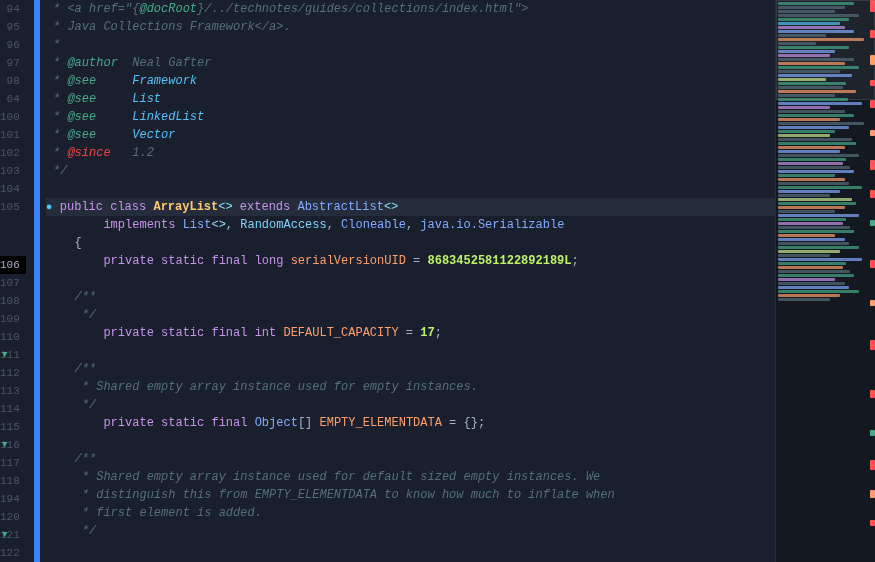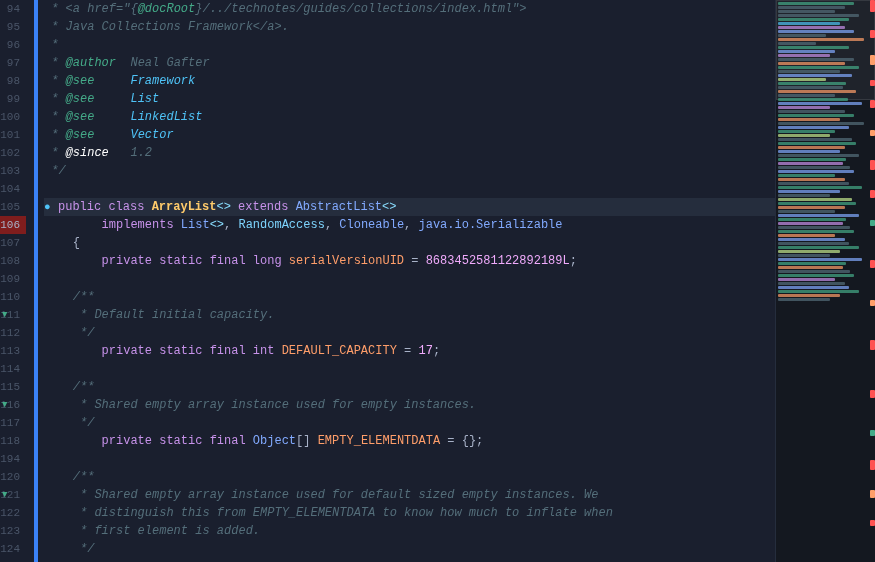--- a/index.html
+++ b/index.html
@@ -28,56 +28,57 @@
       height: 100%;
     }
     .line-numbers {
       min-width: 38px;
       background: #1a1f2e;
       color: #4a5568;
       text-align: right;
       padding-right: 8px;
       padding-top: 0;
       user-select: none;
-      border-right: 4px solid #3b82f6;
+      border-right: 6px solid #3b82f6;
     }
     .line-number {
       line-height: 18px;
       font-size: 11px;
       color: #4a5568;
       display: flex;
       align-items: center;
       justify-content: flex-end;
       padding-right: 6px;
       position: relative;
     }
     .line-number.active {
       color: #a8b2c8;
-      background: #7f1d1d;
+      background: #000000;
+      margin-top: 40px;
     }
     .code-lines {
       flex: 1;
       overflow: hidden;
       padding-left: 6px;
       background: #1a1f2e;
     }
     .code-line {
       line-height: 18px;
       white-space: pre;
       display: flex;
       align-items: center;
     }
     .code-line.active-line {
       background: #252d3d;
     }
     
     .kw { color: #c792ea; } 
     .comment { color: #546e7a; font-style: italic; }
     .javadoc-tag { color: #4a8; font-style: italic; }
-    .number { color: #f0abfc; }
+    .number { color: #bef264; font-weight: bold; }
     .punct { color: #89ddff; }
     .field { color: #ff9e6a; }
     .plain { color: #a8b2c8; }
     .gutter-icon {
       display: inline-block;
       width: 14px;
       height: 18px;
       color: #4a8;
       font-size: 10px;
       cursor: pointer;
@@ -114,21 +115,21 @@
 
 <div class="editor-container">
   <div class="main-editor">
     <div class="code-area">
       <div class="line-numbers">
         <div class="line-number">94</div>
         <div class="line-number">95</div>
         <div class="line-number">96</div>
         <div class="line-number">97</div>
         <div class="line-number">98</div>
-        <div class="line-number">99</div>
+        <div class="line-number">64</div>
         <div class="line-number">100</div>
         <div class="line-number">101</div>
         <div class="line-number">102</div>
         <div class="line-number">103</div>
         <div class="line-number">104</div>
         <div class="line-number">105</div>
         <div class="line-number active">106</div>
         <div class="line-number">107</div>
         <div class="line-number">108</div>
         <div class="line-number">109</div>
@@ -179,21 +180,21 @@
 
         <div class="code-line">
           <span class="comment"> * <span style="color:#4a8;">@see</span>     <span style="color:#4fc3f7;font-style:italic;">LinkedList</span></span>
         </div>
 
         <div class="code-line">
           <span class="comment"> * <span style="color:#4a8;">@see</span>     <span style="color:#4fc3f7;font-style:italic;">Vector</span></span>
         </div>
 
         <div class="code-line">
-          <span class="comment"> * <span style="color:#ffffff;">@since</span>   1.2</span>
+          <span class="comment"> * <span style="color:#ef4444;">@since</span>   1.2</span>
         </div>
 
         <div class="code-line">
           <span class="comment"> */</span>
         </div>
 
         <div class="code-line">&nbsp;</div>
 
         <div class="code-line active-line">
           <span class="gutter-icon" style="color:#4fc3f7;font-size:11px;">●</span>
@@ -211,23 +212,20 @@
         <div class="code-line">
           <span class="plain">        </span><span class="kw">private static final long </span><span class="field">serialVersionUID</span><span class="plain"> = </span><span class="number">8683452581122892189L</span><span class="plain">;</span>
         </div>
 
         <div class="code-line">&nbsp;</div>
 
         <div class="code-line">
           <span class="comment">    /**</span>
         </div>
 
-        <div class="code-line">
-          <span class="comment">     * Default initial capacity.</span>
-        </div>
 
         <div class="code-line">
           <span class="comment">     */</span>
         </div>
 
         <div class="code-line">
           <span class="plain">        </span><span class="kw">private static final int </span><span class="field">DEFAULT_CAPACITY</span><span class="plain"> = </span><span class="number">17</span><span class="plain">;</span>
         </div>
 
         <div class="code-line">&nbsp;</div>

